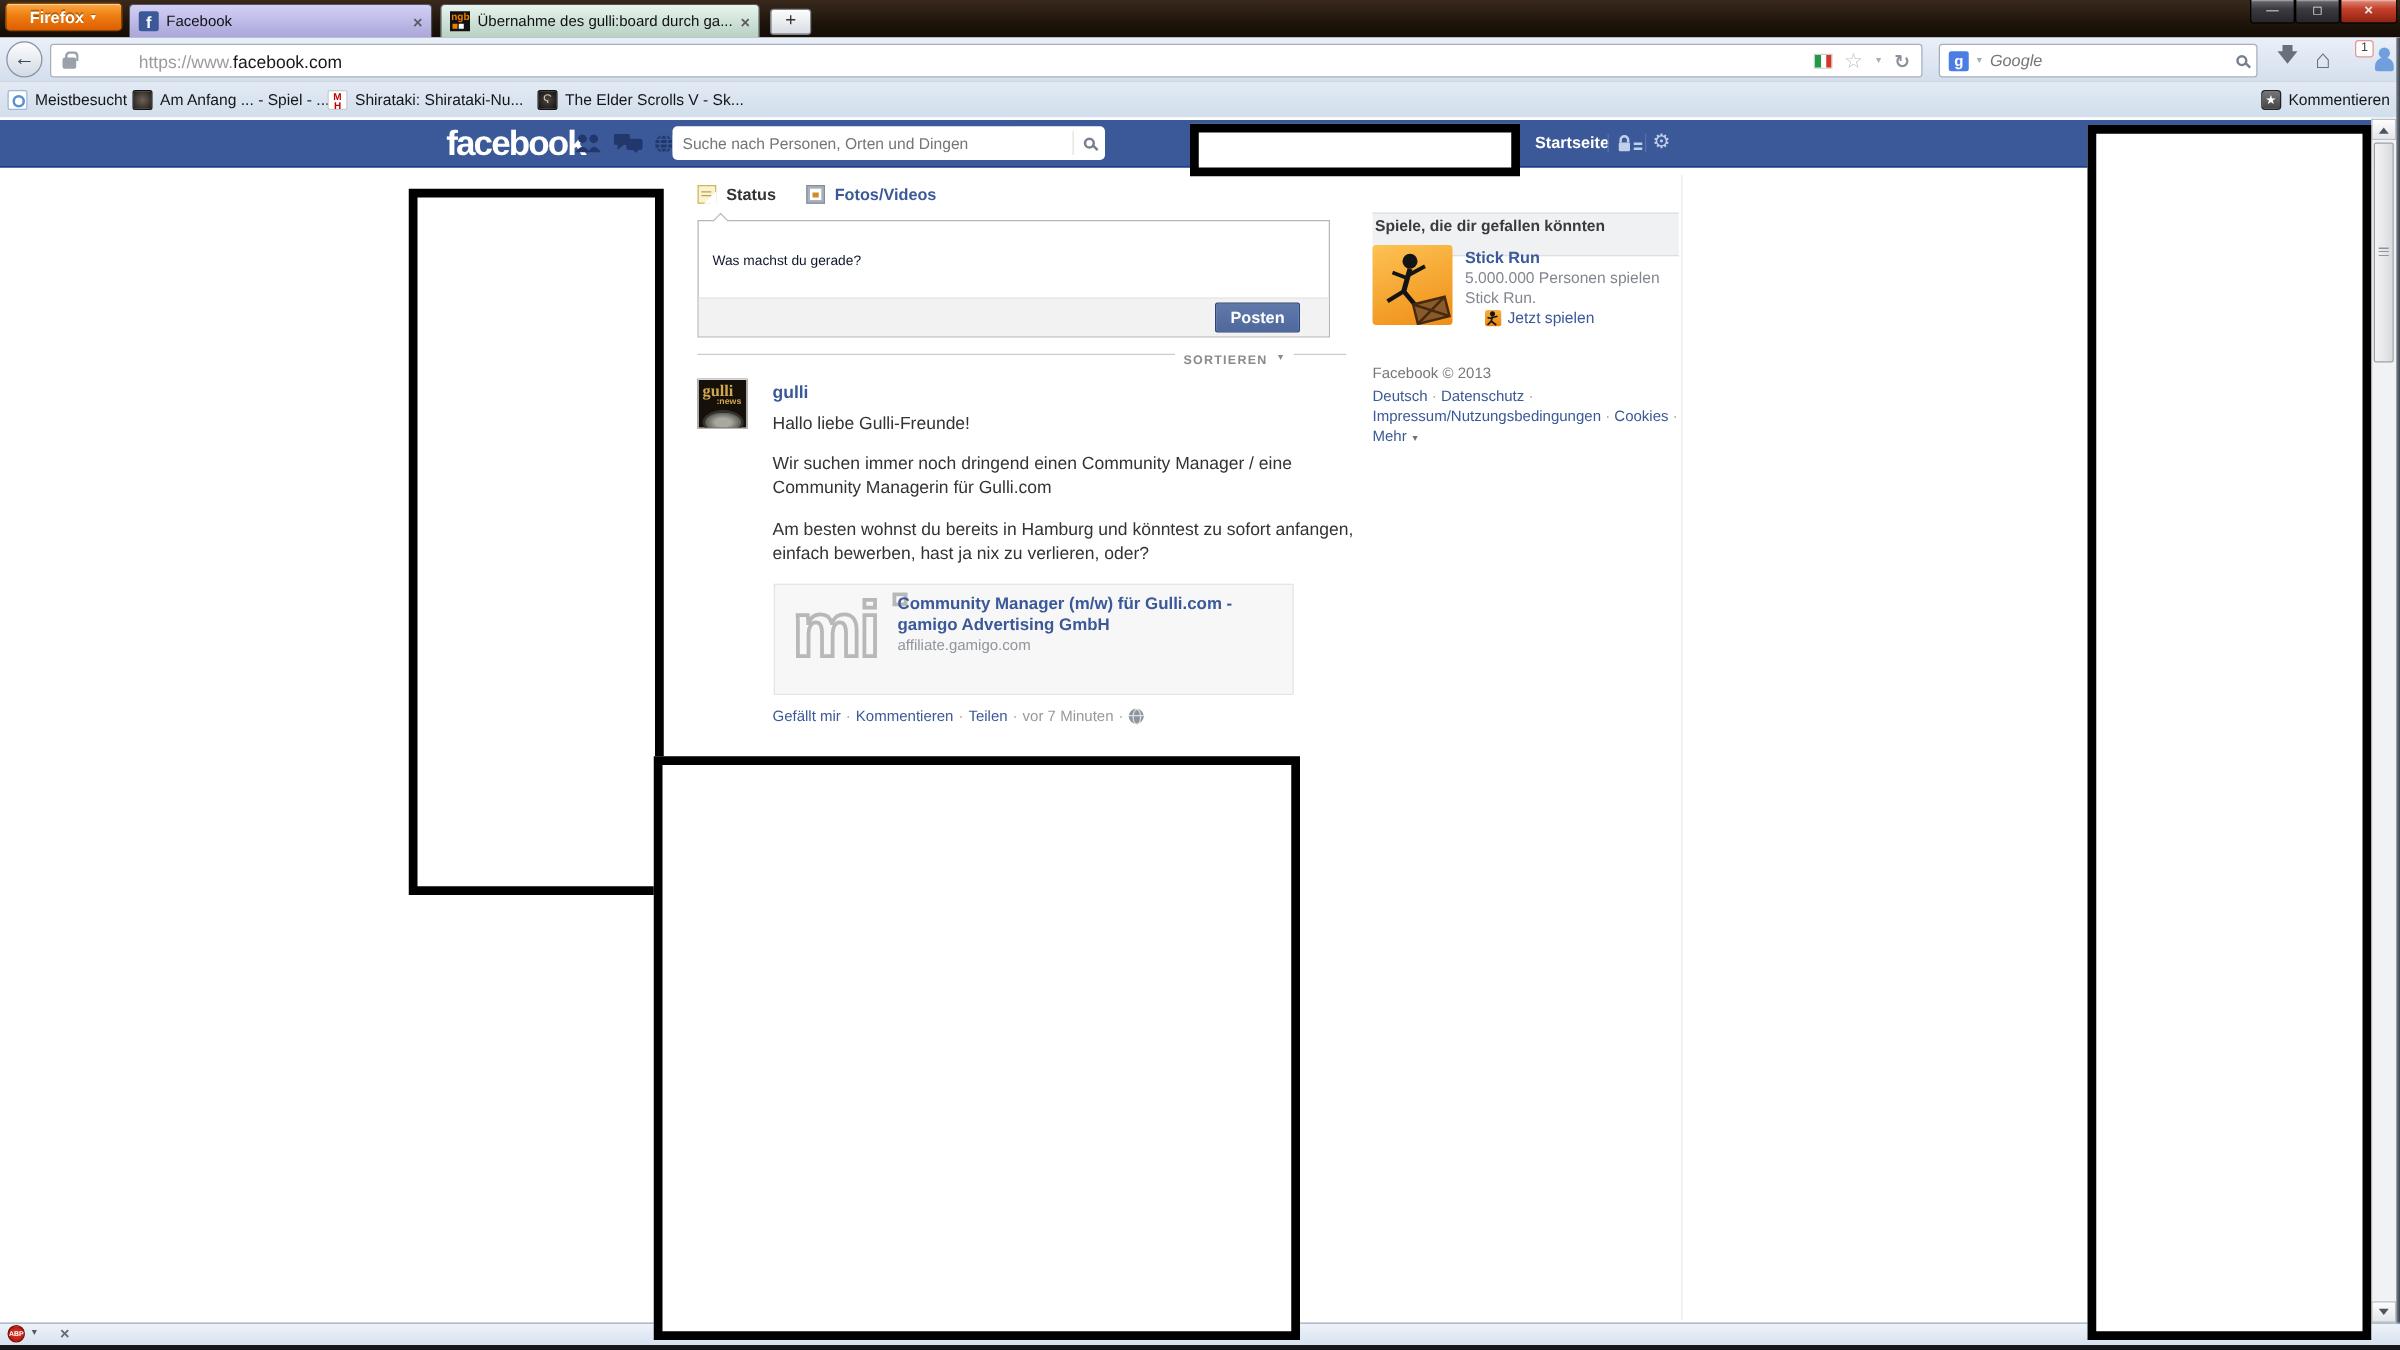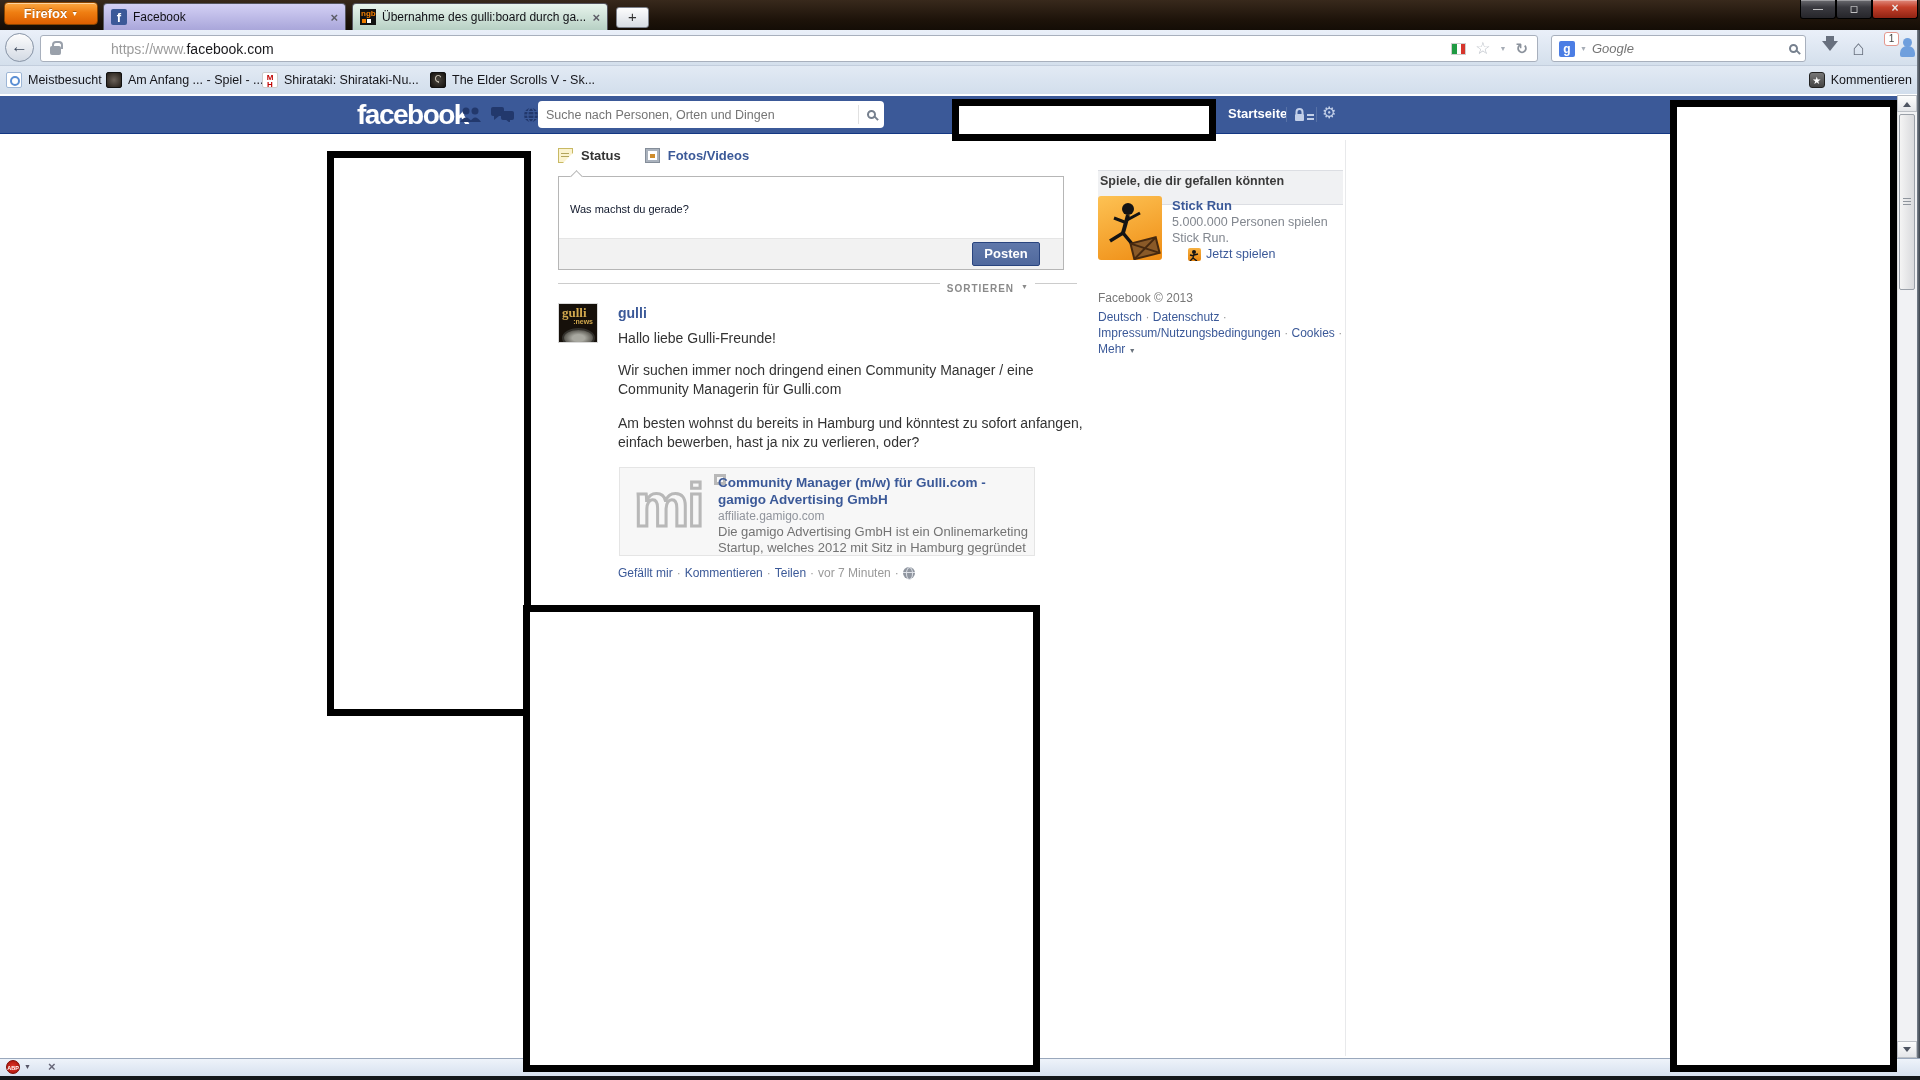--- a/index.html
+++ b/index.html
@@ -381,21 +381,20 @@
 <div class="post-p" id="post-p2">Wir suchen immer noch dringend einen Community Manager / eine Community Managerin für Gulli.com</div>
 <div class="post-p" id="post-p3">Am besten wohnst du bereits in Hamburg und könntest zu sofort anfangen, einfach bewerben, hast ja nix zu verlieren, oder?</div>
 
 <div id="link-box">
   <div id="mi-logo">
     <span id="mi-text">mi</span>
     <span id="mi-square"></span>
   </div>
   <div id="link-title">Community Manager (m/w) für Gulli.com - gamigo Advertising GmbH</div>
   <div id="link-domain">affiliate.gamigo.com</div>
-  <div id="link-desc">Die gamigo Advertising GmbH ist ein Onlinemarketing Startup, welches 2012 mit Sitz in Hamburg gegründet</div>
 </div>
 
 <div id="post-actions">
   <span class="lnk">Gefällt mir</span>
   <span class="dot"></span>
   <span class="lnk">Kommentieren</span>
   <span class="dot"></span>
   <span class="lnk">Teilen</span>
   <span class="dot"></span>
   <span>vor 7 Minuten</span>

